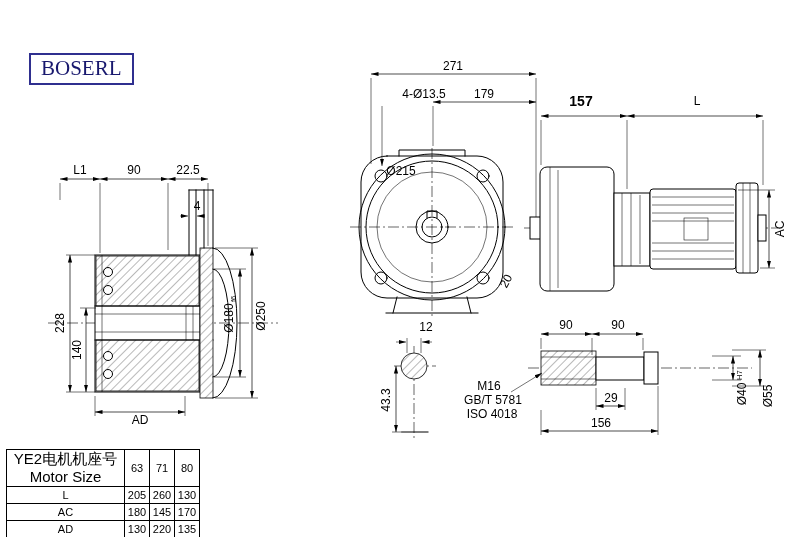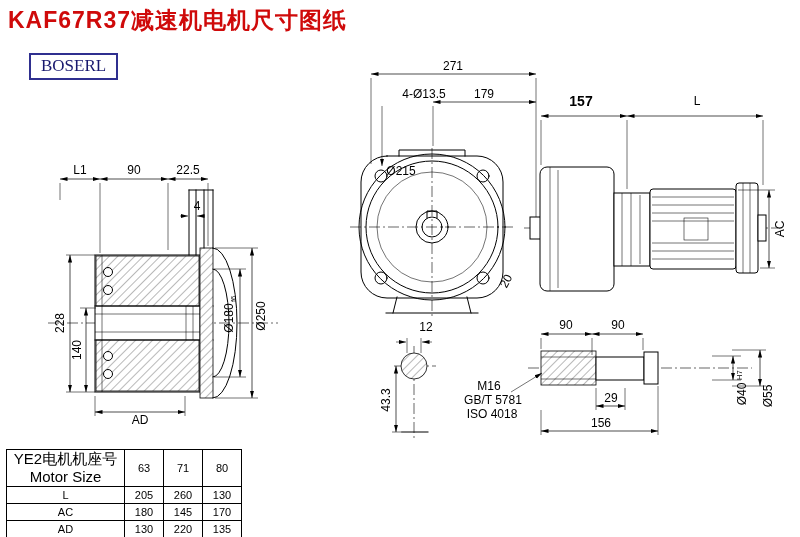--- a/index.html
+++ b/index.html
@@ -1,44 +1,43 @@
 <!DOCTYPE html>
 <html><head>
 <meta charset="utf-8">
 <style>
   *{margin:0;padding:0;box-sizing:border-box}
   html,body{background:#fff}
   .page{position:relative;width:800px;height:537px;background:#fff;overflow:hidden;
         font-family:"Liberation Sans","DejaVu Sans",sans-serif;color:#000}
   .title{position:absolute;left:8px;top:5px;font-size:23px;font-weight:bold;color:#cf0a0a;letter-spacing:1px;white-space:nowrap}
   .logo{position:absolute;left:29px;top:53px;border:2px solid #2f2f8f;color:#18186e;
-        font-family:"Liberation Serif","DejaVu Serif",serif;font-size:17px;padding:1px 10px 2px;background:#fff}
+        font-family:"Liberation Serif","DejaVu Serif",serif;font-size:21px;padding:1px 10px 2px;background:#fff}
   svg.draw{position:absolute;left:0;top:0}
   .o{stroke:#000;stroke-width:1;fill:none;stroke-linecap:square}
   .wf{stroke:#000;stroke-width:1;fill:#fff}
   .t{stroke:#000;stroke-width:.55;fill:none}
   .d{stroke:#000;stroke-width:.7;fill:none}
   .cl{stroke:#000;stroke-width:.6;fill:none;stroke-dasharray:11 3 2 3}
   .hf{fill:url(#hatch);stroke:#000;stroke-width:.8}
   text{font-family:"Liberation Sans","DejaVu Sans",sans-serif;font-size:12px;fill:#000}
   .dt{text-anchor:middle}
   .big{font-size:14px;font-weight:bold}
   .sm{font-size:7.5px}
   table.spec{position:absolute;left:6px;top:449px;border-collapse:collapse;font-size:11px;color:#000;background:#fff}
   table.spec td{border:1px solid #000;text-align:center;vertical-align:middle;padding:0 2px;height:17px}
   table.spec td.h{width:118px}
-  table.spec td.v{width:39px}
+  table.spec td.v{width:25px}
   .hdr{line-height:1.2;font-size:15px}
 </style>
 </head>
 <body>
 
 <div class="page">
 
-  <div class="title">KAF67R37减速机电机尺寸图纸</div>
   <div class="logo">BOSERL</div>
 
   <svg class="draw" width="800" height="537" viewBox="0 0 800 537">
     <defs>
       <marker id="arr" viewBox="0 0 8 8" refX="7.5" refY="4" markerWidth="8" markerHeight="8" markerUnits="userSpaceOnUse" orient="auto-start-reverse">
         <path d="M0,1.9 L7.5,4 L0,6.1 Z" fill="#000"></path>
       </marker>
       <pattern id="hatch" patternUnits="userSpaceOnUse" width="6" height="6" patternTransform="rotate(45)">
         <rect width="6" height="6" fill="#fff"></rect>
         <line x1="0" y1="0" x2="0" y2="6" stroke="#000" stroke-width="0.55"></line>

